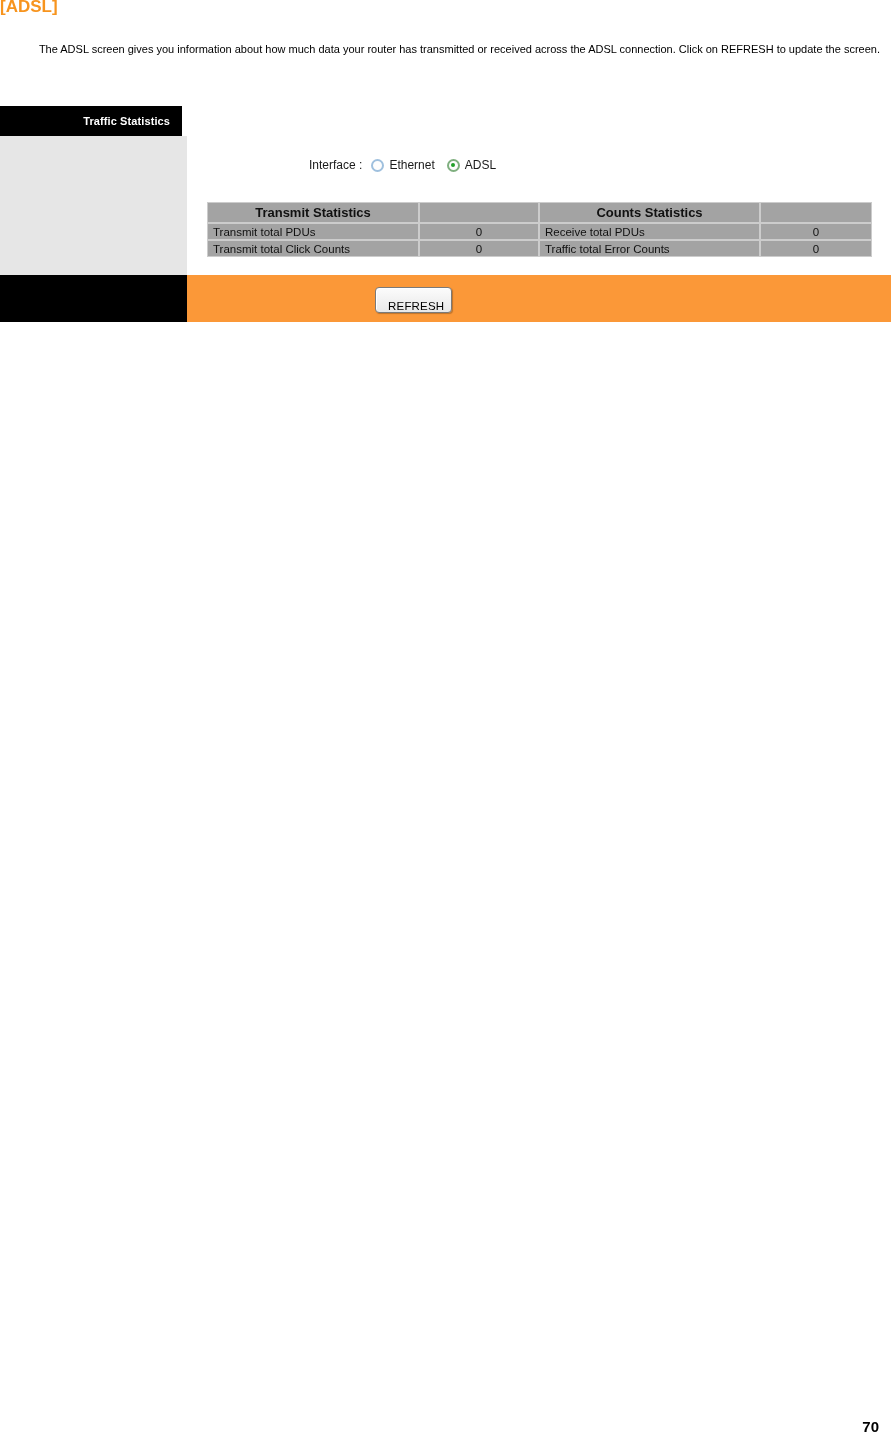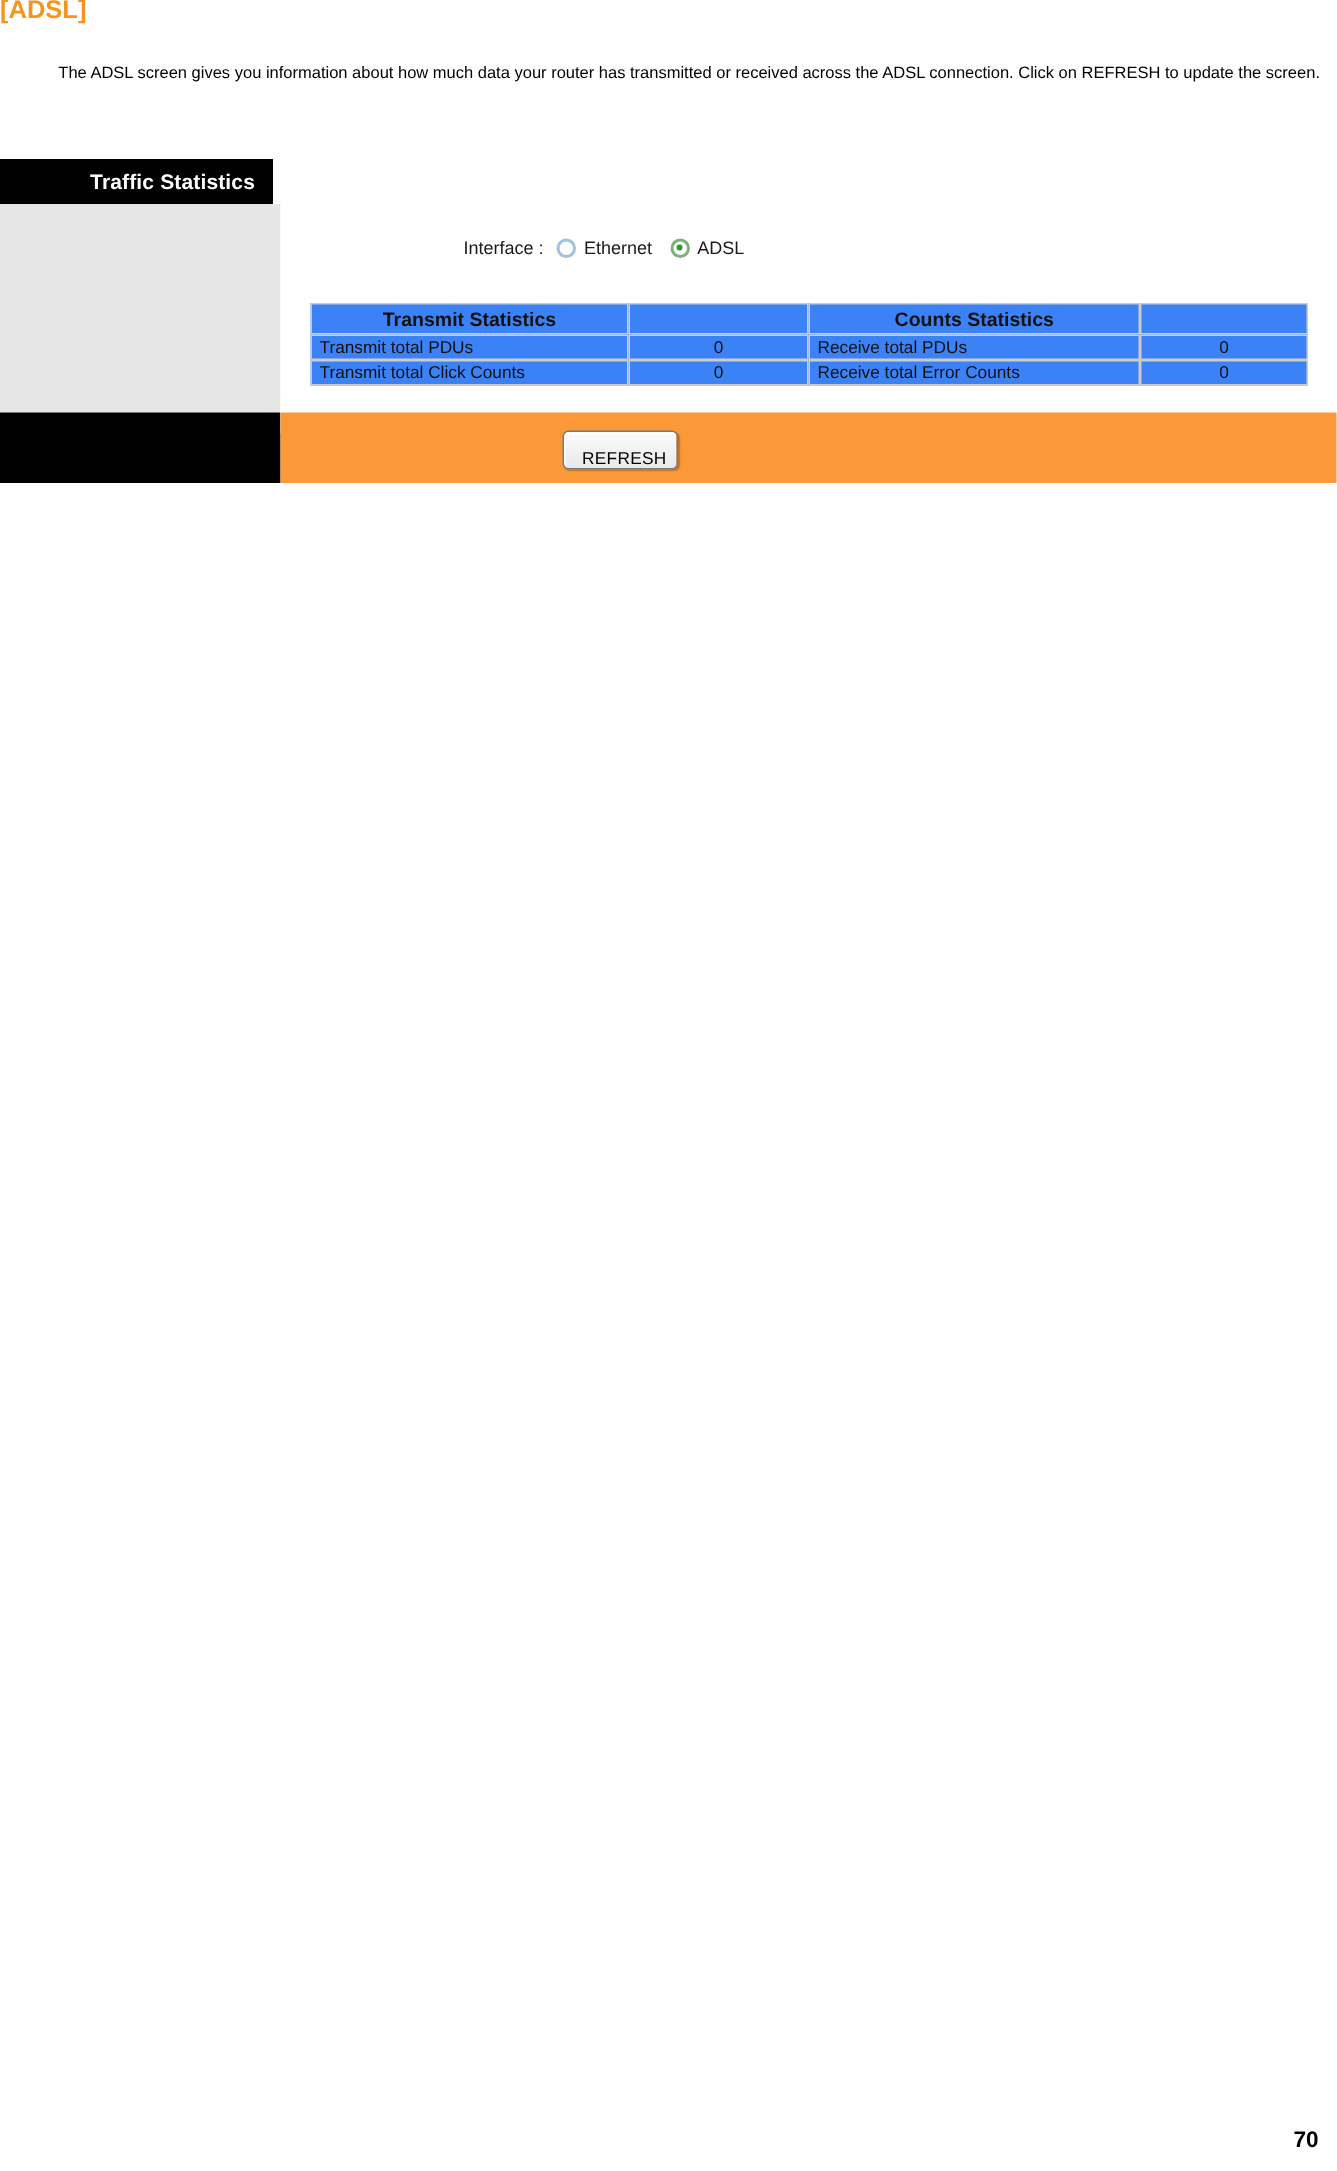--- a/index.html
+++ b/index.html
@@ -51,21 +51,21 @@
 
   
   #ui-sidebar-title {
     position: absolute;
     left: 0px;
     top: 0px;
     width: 182px;
     height: 30px;
     background: #000000;
     color: #ffffff;
-    font-size: 14px;
+    font-size: 11px;
     font-weight: bold;
     display: flex;
     align-items: center;
     justify-content: flex-end;
     padding-right: 12px;
     box-sizing: border-box;
     letter-spacing: 0.1px;
   }
   #ui-sidebar-body {
     position: absolute;
@@ -151,21 +151,21 @@
     width: 665px;
     border-collapse: separate;
     border-spacing: 0;
     table-layout: fixed;
   }
   #stats-table td {
     border: 1px solid #CCCCCC;
     height: 17px;
     font-size: 11.5px;
     padding: 1px 5px;
-    background: #3b82f6;
+    background: #a3a3a3;
     color: #111111;
     vertical-align: middle;
     box-sizing: border-box;
   }
   #stats-table tr.header-row td {
     height: 21px;
     font-weight: bold;
     font-size: 13px;
     text-align: center;
   }
@@ -256,21 +256,21 @@
         </tr>
         <tr>
           <td class="col-a">Transmit total PDUs</td>
           <td class="col-b cell-num">0</td>
           <td class="col-c">Receive total PDUs</td>
           <td class="col-d cell-num">0</td>
         </tr>
         <tr>
           <td class="col-a">Transmit total Click Counts</td>
           <td class="col-b cell-num">0</td>
-          <td class="col-c">Receive total Error Counts</td>
+          <td class="col-c">Traffic total Error Counts</td>
           <td class="col-d cell-num">0</td>
         </tr>
       </tbody>
     </table>
   </div>
 
   <div id="ui-footer">
     <button id="refresh-button">REFRESH</button>
   </div>
 </div>

